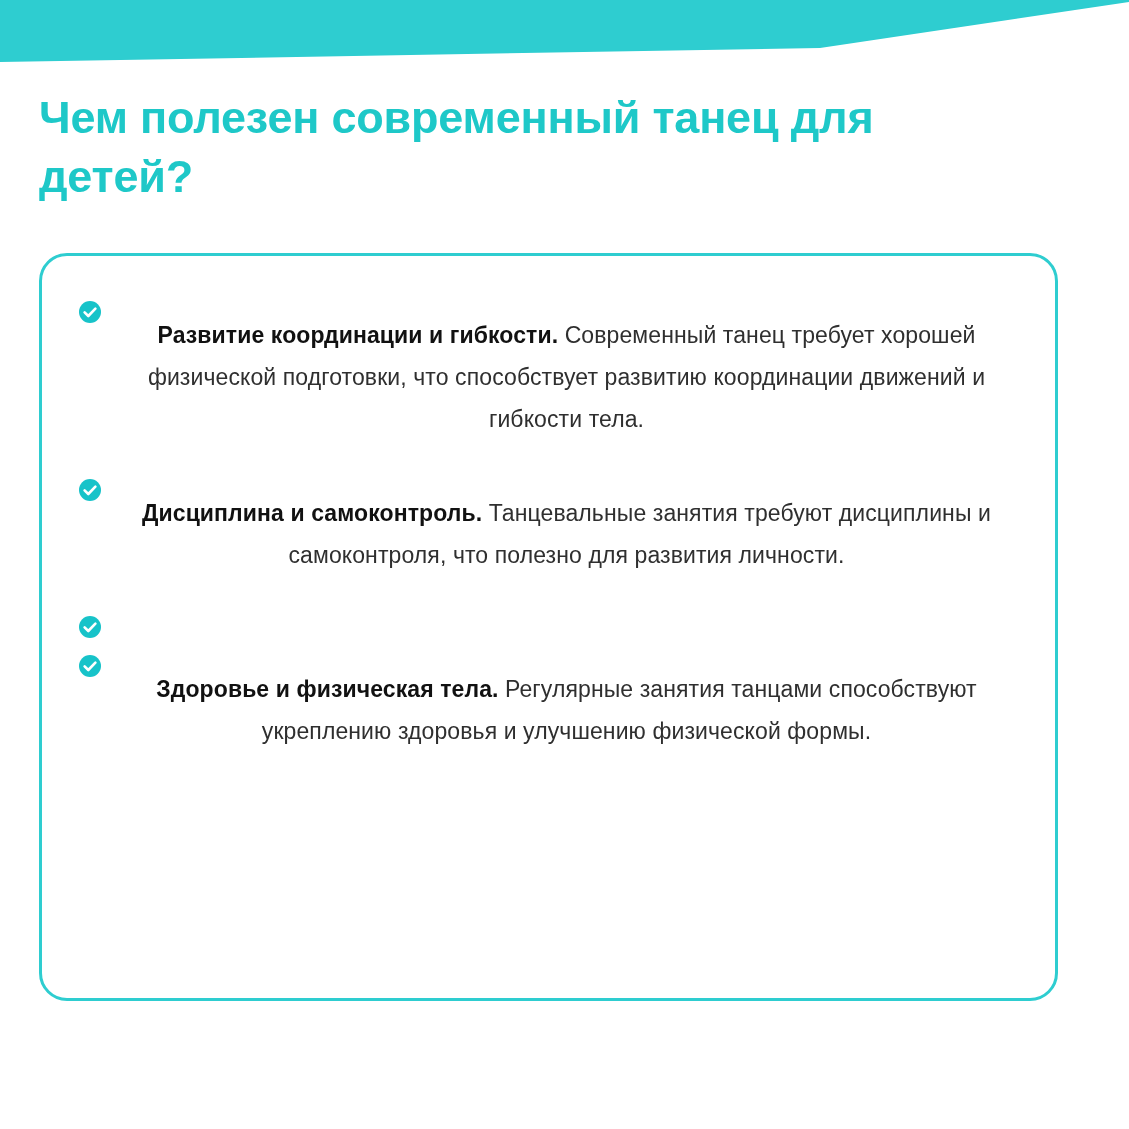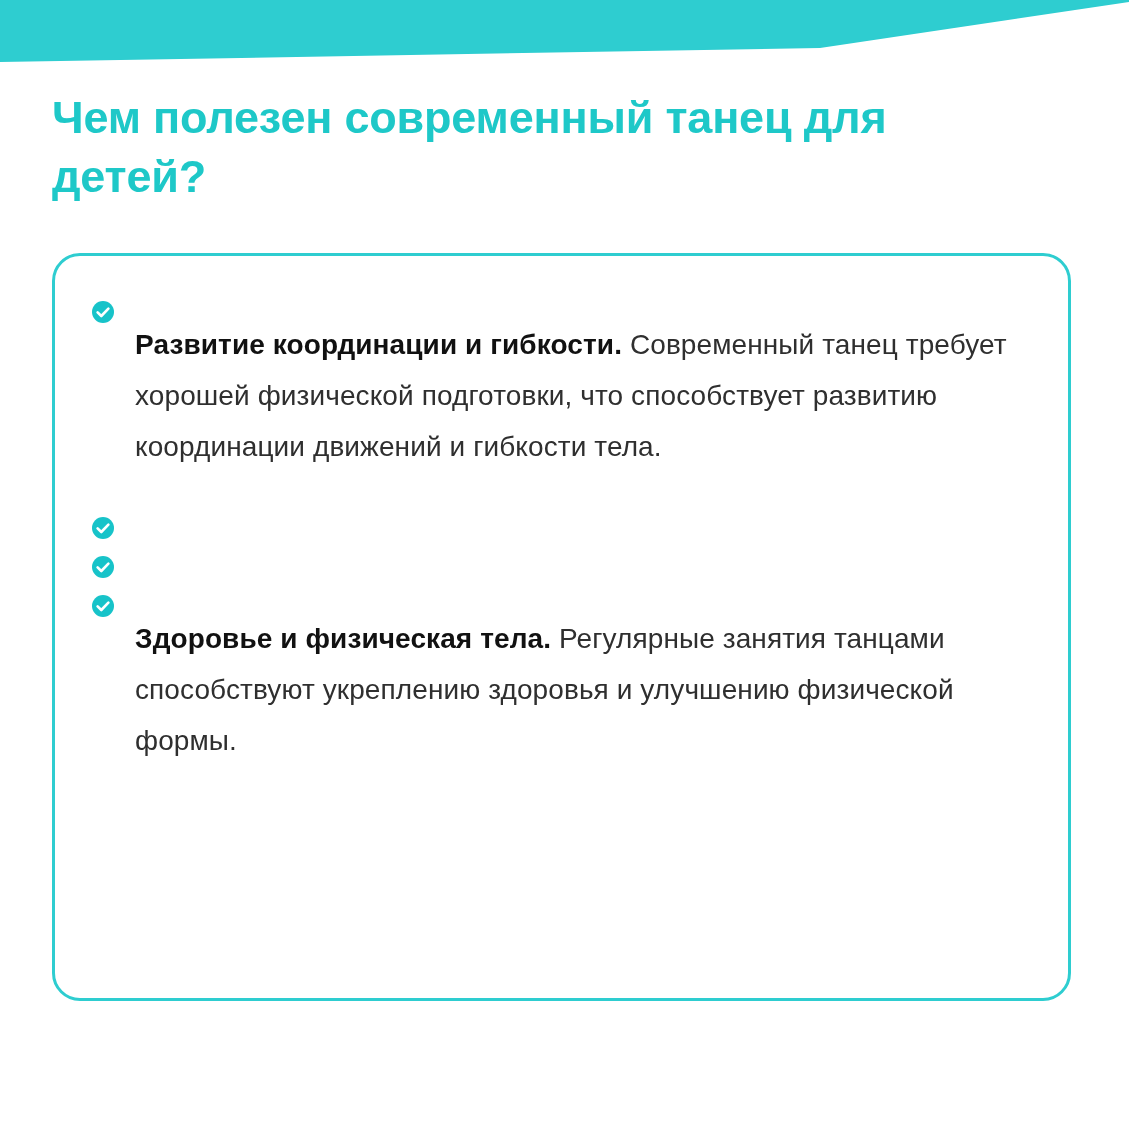--- a/index.html
+++ b/index.html
@@ -30,21 +30,21 @@
   }
 
   
   .page {
     position: absolute;
     top: 0;
     left: 0;
     width: 1129px;
     height: 1129px;
     box-sizing: border-box;
-    padding: 0 52px;
+    padding: 0 39px;
   }
 
   .title {
     margin: 0;
     padding-top: 88px;
     color: #1ec8c8;
     font-size: 45px;
     line-height: 1.32;
     font-weight: 700;
     letter-spacing: -0.2px;
@@ -76,24 +76,25 @@
   .check-icon {
     flex: 0 0 auto;
     width: 24px;
     height: 24px;
     margin-top: 8px;
     margin-right: 20px;
   }
   .check-icon svg { display: block; }
 
   .benefit-text {
-    font-size: 28px;
+    font-size: 23px;
     line-height: 1.82;
     color: #2b2b2b;
     letter-spacing: 0.1px;
+    text-align: center;
   }
   .benefit-text .lead {
     font-weight: 700;
     color: #111111;
   }
   .benefit-text .body {
     font-weight: 400;
     color: #2f2f2f;
   }
 </style>
@@ -128,20 +129,24 @@
 
 
 
       <li class="benefit-item">
         <span class="check-icon">
           <svg width="24" height="24" viewBox="0 0 24 24" xmlns="http://www.w3.org/2000/svg">
             <circle cx="12" cy="12" r="11" fill="#17c3c9"></circle>
             <path d="M6.6 12.3 L10.3 16 L17.4 8.6" fill="none" stroke="#ffffff" stroke-width="2.6" stroke-linecap="round" stroke-linejoin="round"></path>
           </svg>
         </span>
+        <p class="benefit-text">
+          <span class="lead">Дисциплина и самоконтроль.</span>
+          <span class="body">Танцевальные занятия требуют дисциплины и самоконтроля, что полезно для развития личности.</span>
+        </p>
       </li>
 
       <li class="benefit-item">
         <span class="check-icon">
           <svg width="24" height="24" viewBox="0 0 24 24" xmlns="http://www.w3.org/2000/svg">
             <circle cx="12" cy="12" r="11" fill="#17c3c9"></circle>
             <path d="M6.6 12.3 L10.3 16 L17.4 8.6" fill="none" stroke="#ffffff" stroke-width="2.6" stroke-linecap="round" stroke-linejoin="round"></path>
           </svg>
         </span>
       </li>

